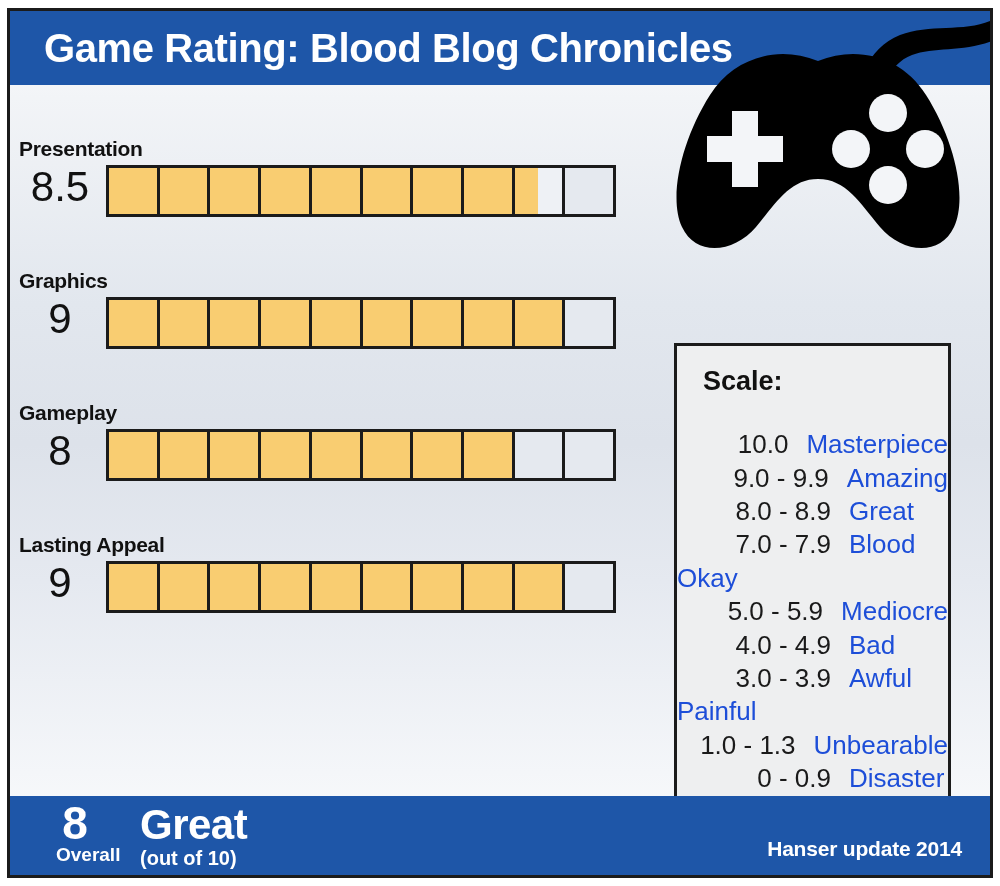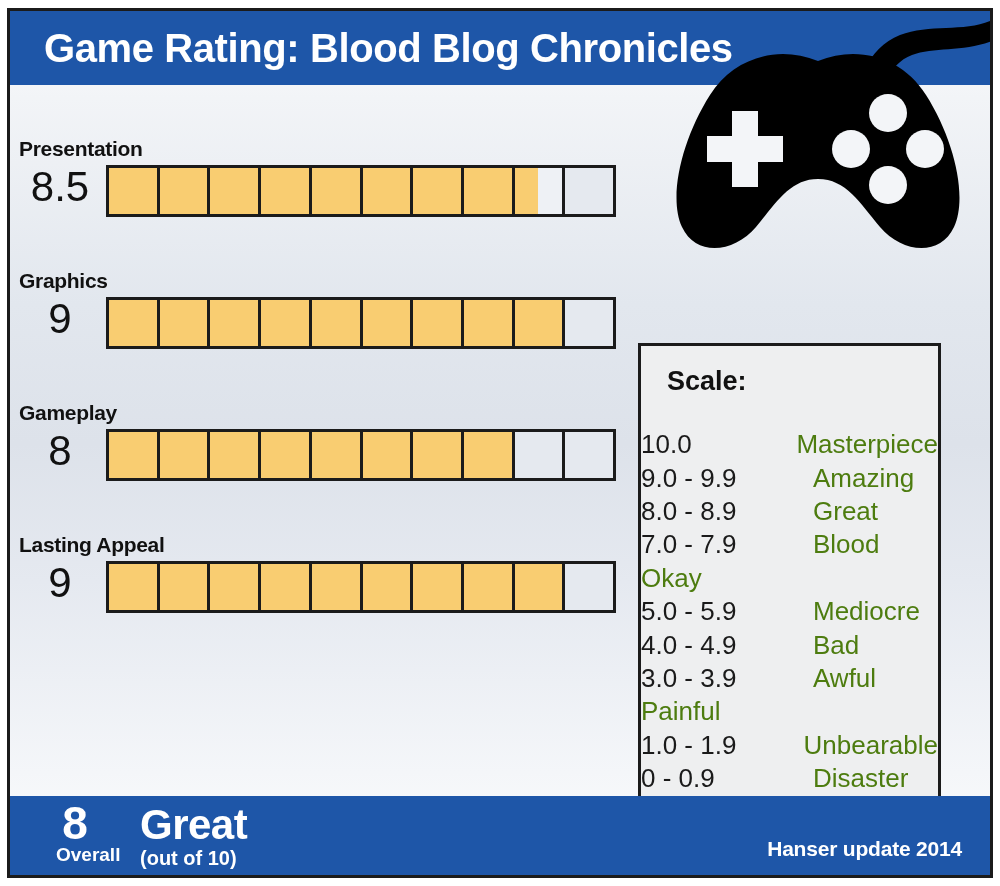--- a/index.html
+++ b/index.html
@@ -114,44 +114,44 @@
   .seg.part{background:#eef1f5;}
 
   
   .pad-wrap{
     position:absolute;left:628px;top:-2px;width:360px;height:250px;
     pointer-events:none;
   }
 
   
   .scale{
-    position:absolute;left:628px;top:332px;
-    width:303px;height:460px;
+    position:absolute;left:664px;top:332px;
+    width:277px;height:460px;
     border:3px solid #1b1b1b;
     box-sizing:border-box;
     background:#eeeff0;
   }
   .scale-title{
     position:absolute;left:26px;top:20px;
     font-size:27px;font-weight:bold;color:#111;
   }
   .scale-list{
     position:absolute;left:0;top:82px;width:100%;
   }
   .scale-row{
     display:flex;height:33.4px;align-items:center;
   }
   .scale-range{
-    width:172px;
+    width:172px;text-align:right;
     font-size:26px;color:#1a1a1a;
     padding-right:18px;box-sizing:border-box;
     white-space:nowrap;
   }
   .scale-word{
-    font-size:26px;color:#4d7c0f;white-space:nowrap;
+    font-size:26px;color:#1d4ed8;white-space:nowrap;
   }
 </style>
 </head>
 <body>
 
 <div class="card">
 
   <div class="header">
     <div class="header-title">Game Rating: Blood Blog Chronicles</div>
   </div>
@@ -283,21 +283,21 @@
           <div class="scale-word">Bad</div>
         </div>
         <div class="scale-row">
           <div class="scale-range">3.0 - 3.9</div>
           <div class="scale-word">Awful</div>
         </div>
         <div class="scale-row">
           <div class="scale-word">Painful</div>
         </div>
         <div class="scale-row">
-          <div class="scale-range">1.0 - 1.9</div>
+          <div class="scale-range">1.0 - 1.3</div>
           <div class="scale-word">Unbearable</div>
         </div>
         <div class="scale-row">
           <div class="scale-range">0 - 0.9</div>
           <div class="scale-word">Disaster</div>
         </div>
       </div>
   </div>
 
   <div class="footer">

